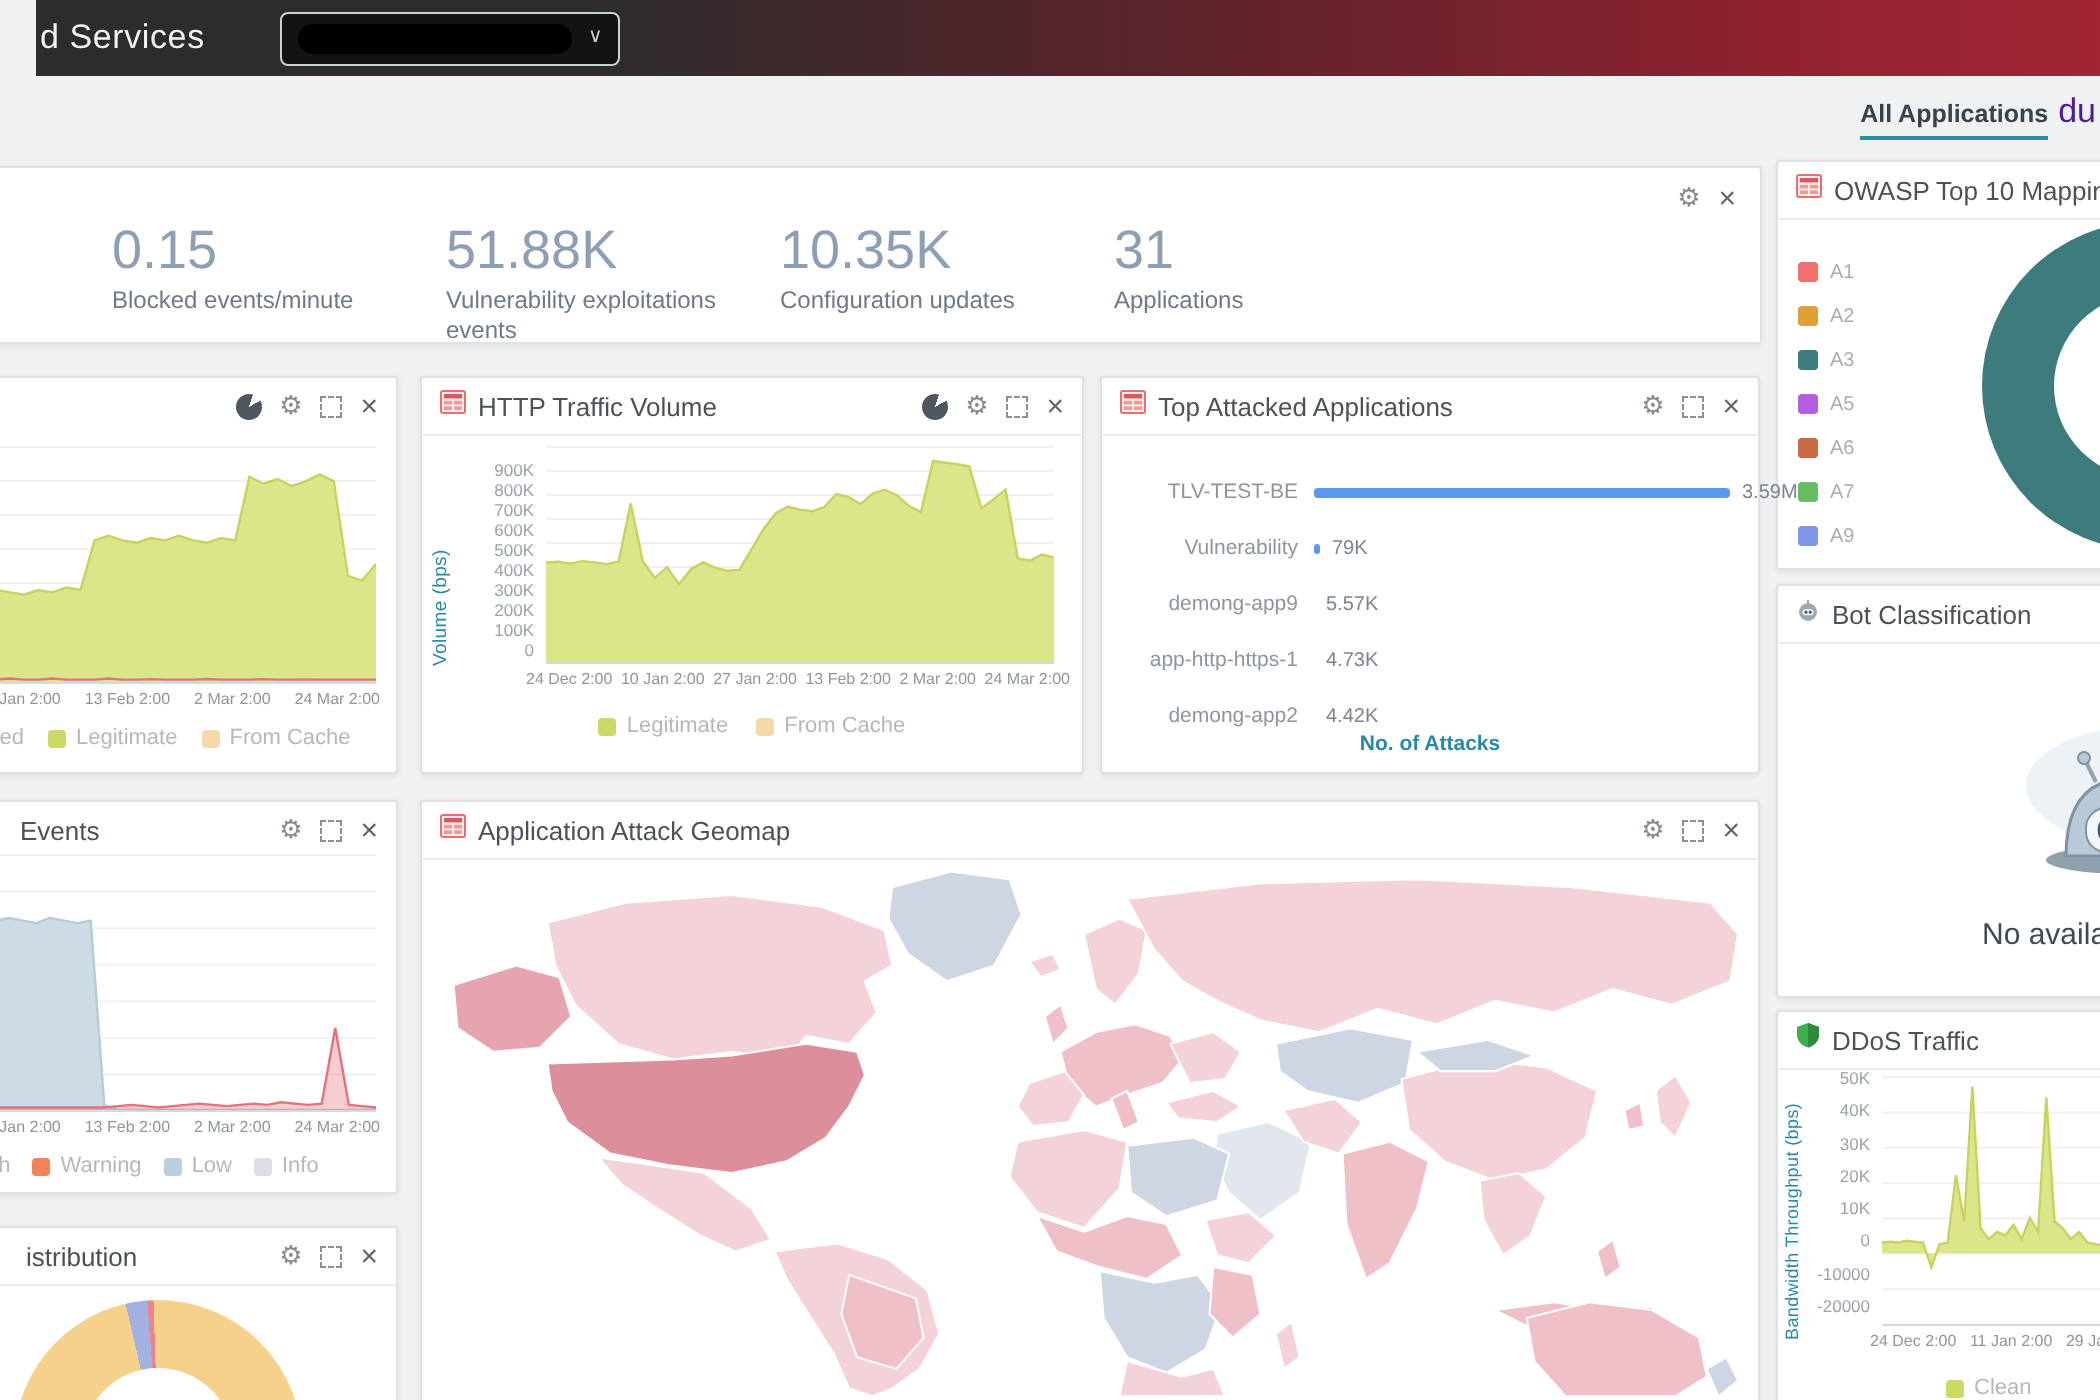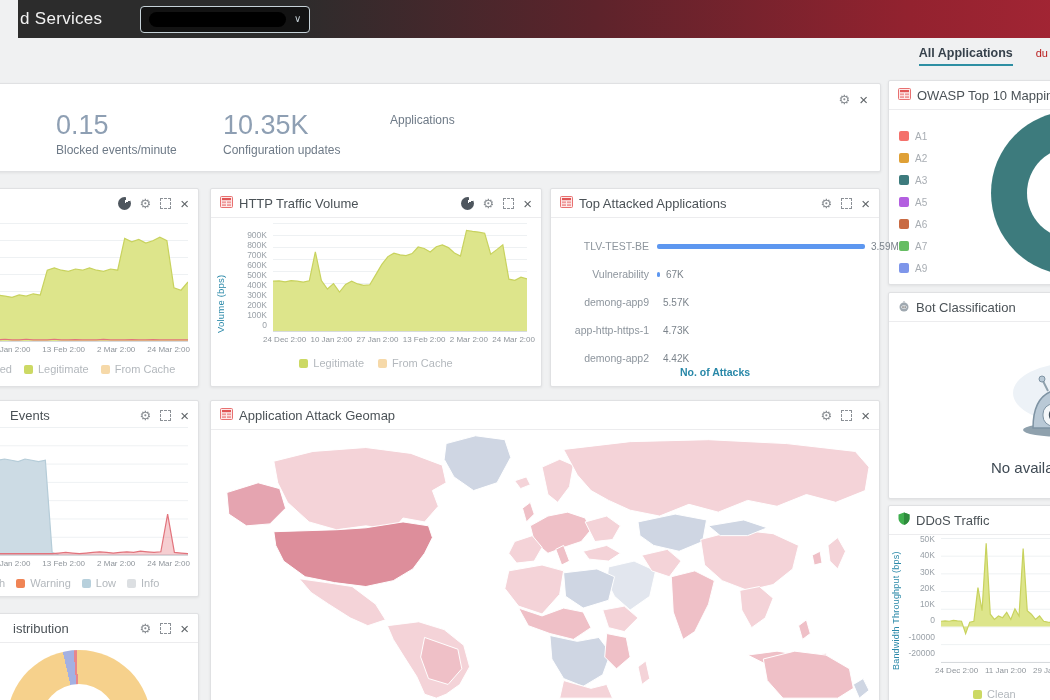--- a/index.html
+++ b/index.html
@@ -11,24 +11,24 @@
   .topbar{position:absolute;left:18px;top:0;width:1050px;height:38px;
     background:linear-gradient(to right,#2c2c2c 0%,#2c2c2c 26%,#5d232b 55%,#93222f 85%,#a32534 100%);
     display:flex;align-items:center;}
   .app-title{color:#f2f2f2;font-size:17px;font-weight:400;margin-left:2px;letter-spacing:.3px;}
   .acct-dd{margin-left:38px;width:152px;height:25px;background:#131313;border:1px solid #c6d2d8;
     border-radius:4px;display:flex;align-items:center;padding:0 8px;cursor:pointer;}
   .redact{flex:1;height:15px;background:#000;border-radius:8px;margin-right:8px;}
   .dd-chev{color:#c3ced4;font-size:10px;line-height:1;}
 
   
-  .nav-row{position:absolute;top:46px;right:2px;display:flex;align-items:baseline;gap:23px;}
+  .nav-row{position:absolute;top:46px;right:2px;display:flex;align-items:baseline;gap:5px;}
   .all-apps{font-size:12.5px;font-weight:bold;color:#37424c;border-bottom:2px solid #2e8fa3;
     padding-bottom:4px;cursor:pointer;}
-  .nav-frag{font-size:11px;color:#b91c1c;}
+  .nav-frag{font-size:17px;color:#4c1d95;}
 
   
   .card{position:absolute;background:#fff;border:1px solid #e0e1e3;border-radius:2px;
     box-shadow:0 1px 3px rgba(0,0,0,.07);}
   .card-head{height:28px;display:flex;align-items:center;padding:0 9px;border-bottom:1px solid #ececee;}
   .card-title{font-size:13px;color:#4b5257;margin-left:6px;white-space:nowrap;}
   .head-icons{margin-left:auto;display:flex;align-items:center;gap:9px;}
   .gear-ic{font-family:"DejaVu Sans",sans-serif;font-size:13px;color:#878c91;cursor:pointer;line-height:1;}
   .close-ic{font-size:15px;color:#5f6468;cursor:pointer;line-height:1;}
   .expand-ic{width:9px;height:9px;border:1px dashed #8b9096;cursor:pointer;}
@@ -103,27 +103,32 @@
       <span class="close-ic">×</span>
     </div>
     <div class="stats-wrap">
 
         <div class="stat">
           <div class="stat-val">0.15</div>
           <div class="stat-lbl">Blocked events/minute</div>
         </div>
 
 
+        <div class="stat">
+          <div class="stat-val">51.88K</div>
+          <div class="stat-lbl">Vulnerability exploitations events</div>
+        </div>
 
         <div class="stat">
           <div class="stat-val">10.35K</div>
           <div class="stat-lbl">Configuration updates</div>
         </div>
 
         <div class="stat">
+          <div class="stat-val">31</div>
           <div class="stat-lbl">Applications</div>
         </div>
       </div>
   </div>
 
   <div class="card" style="left:888px;top:80px;width:175px;height:203px;overflow:hidden;">
     <div class="card-head">
       <span><svg width="13" height="12" viewBox="0 0 13 12">
             <rect x="0.5" y="0.5" width="12" height="11" rx="1" fill="#fdeaea" stroke="#e87070"></rect>
             <rect x="2" y="2" width="9" height="2.2" fill="#e05555"></rect>
@@ -303,21 +308,21 @@
           <span class="hbar-wrap">
             <span class="hbar" style="background: rgb(93, 151, 240); width: 100%; min-width: 3px;"></span>
             <span class="ta-val">3.59M</span>
           </span>
         </div>
 
         <div class="ta-row">
           <span class="ta-name">Vulnerability</span>
           <span class="hbar-wrap">
             <span class="hbar" style="background: rgb(93, 151, 240); width: 1.30919%; min-width: 3px;"></span>
-            <span class="ta-val">67K</span>
+            <span class="ta-val">79K</span>
           </span>
         </div>
 
         <div class="ta-row">
           <span class="ta-name">demong-app9</span>
           <span class="hbar-wrap">
 
             <span class="ta-val">5.57K</span>
           </span>
         </div>

